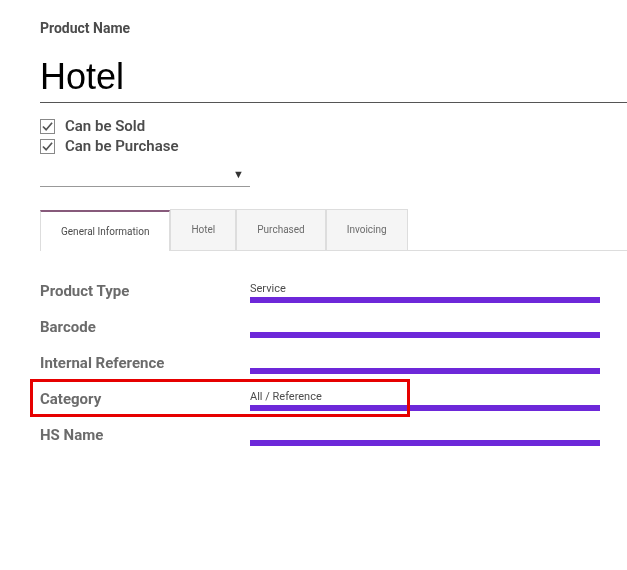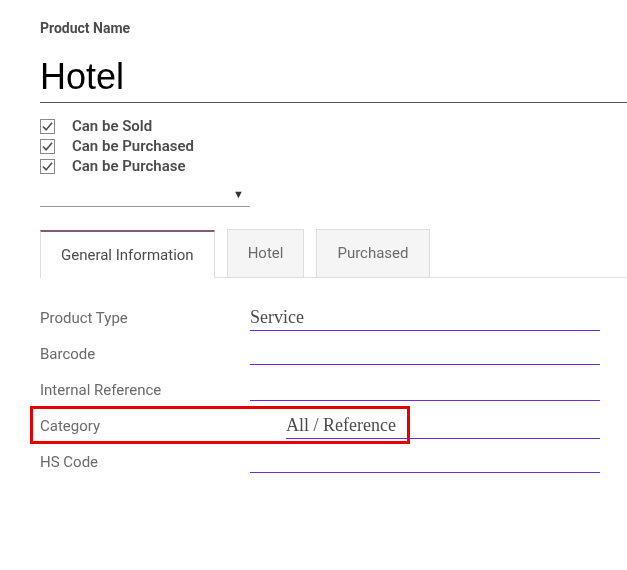--- a/index.html
+++ b/index.html
@@ -26,21 +26,21 @@
       width: 100%;
       padding: 2px 0 4px 0;
       outline: none;
     }
     .checkboxes {
       margin-top: 14px;
     }
     .checkbox-row {
       display: flex;
       align-items: center;
-      gap: 17px;
+      gap: 10px;
       margin-bottom: 2px;
     }
     .checkbox-box {
       width: 15px;
       height: 15px;
       border: 1px solid #888;
       display: inline-flex;
       align-items: center;
       justify-content: center;
       background: #fff;
@@ -72,26 +72,26 @@
     }
     .tabs {
       display: flex;
       margin-top: 22px;
       border-bottom: 1px solid #ddd;
       width: 587px;
       position: relative;
     }
     .tab {
       padding: 14px 20px;
-      font-size: 15px;
+      font-size: 10px;
       color: #6b6b6b;
       background: #f5f5f5;
       border: 1px solid #ddd;
       border-bottom: none;
-      margin-right: 12px;
+      margin-right: 0;
       cursor: pointer;
     }
     .tab.active {
       background: #fff;
       color: #4c4c4c;
       border-top: 2px solid #875A7B;
       position: relative;
       top: 1px;
     }
     .tab.active::after {
@@ -109,41 +109,39 @@
     }
     .form-row {
       display: flex;
       align-items: center;
       margin-bottom: 8px;
       min-height: 28px;
     }
     .form-row-label {
       width: 210px;
       font-size: 15px;
-      font-weight: 400;
+      font-weight: 700;
       color: #6b6b6b;
       flex-shrink: 0;
     }
     .form-row-value {
       flex: 1;
-      font-size: 18px;
-      color: #4c4c4c;
-      border-bottom: 1px solid #6d28d9;
+      font-size: 11px;
+      color: #4c4c4c;
+      border-bottom: 6px solid #6d28d9;
       padding: 2px 0;
       min-height: 22px;
-      font-family: Liberation Serif, serif;
     }
     .highlight-box {
       position: absolute;
       border: 3px solid #e60000;
       pointer-events: none;
     }
     .form-row.category-row {
       position: relative;
-      gap: 36px;
     }
   </style>
 </head>
 <body>
 
 <div>
   <div class="field-label">Product Name</div>
   <input class="product-name-input" type="text" value="Hotel" style="">
 </div>
 
@@ -155,40 +153,33 @@
         </svg>
     </span>
     <span class="checkbox-label">Can be Sold</span>
   </div>
   <div class="checkbox-row">
     <span class="checkbox-box">
       <svg viewBox="0 0 12 12">
           <path d="M1 6 L4.5 9.5 L11 2" stroke="#555" stroke-width="1.8" fill="none"></path>
         </svg>
     </span>
-    <span class="checkbox-label">Can be Purchased</span>
-  </div>
-  <div class="checkbox-row">
-    <span class="checkbox-box">
-      <svg viewBox="0 0 12 12">
-          <path d="M1 6 L4.5 9.5 L11 2" stroke="#555" stroke-width="1.8" fill="none"></path>
-        </svg>
-    </span>
     <span class="checkbox-label">Can be Purchase</span>
   </div>
 </div>
 
 <div class="dropdown-row">
   <span class="dropdown-caret">▼</span>
 </div>
 
 <div class="tabs">
   <div class="tab active">General Information</div>
   <div class="tab">Hotel</div>
   <div class="tab">Purchased</div>
+  <div class="tab">Invoicing</div>
 </div>
 
 <div class="form-grid">
   <div class="form-row">
     <div class="form-row-label">Product Type</div>
     <div class="form-row-value">Service</div>
   </div>
   <div class="form-row">
     <div class="form-row-label">Barcode</div>
     <div class="form-row-value"></div>
@@ -196,16 +187,16 @@
   <div class="form-row">
     <div class="form-row-label">Internal Reference</div>
     <div class="form-row-value"></div>
   </div>
   <div class="form-row category-row">
     <div class="form-row-label">Category</div>
     <div class="form-row-value">All / Reference</div>
     <div class="highlight-box" style="left:-10px; top:-6px; width:380px; height:38px;"></div>
   </div>
   <div class="form-row">
-    <div class="form-row-label">HS Code</div>
+    <div class="form-row-label">HS Name</div>
     <div class="form-row-value"></div>
   </div>
 </div>
 
 </body></html>

